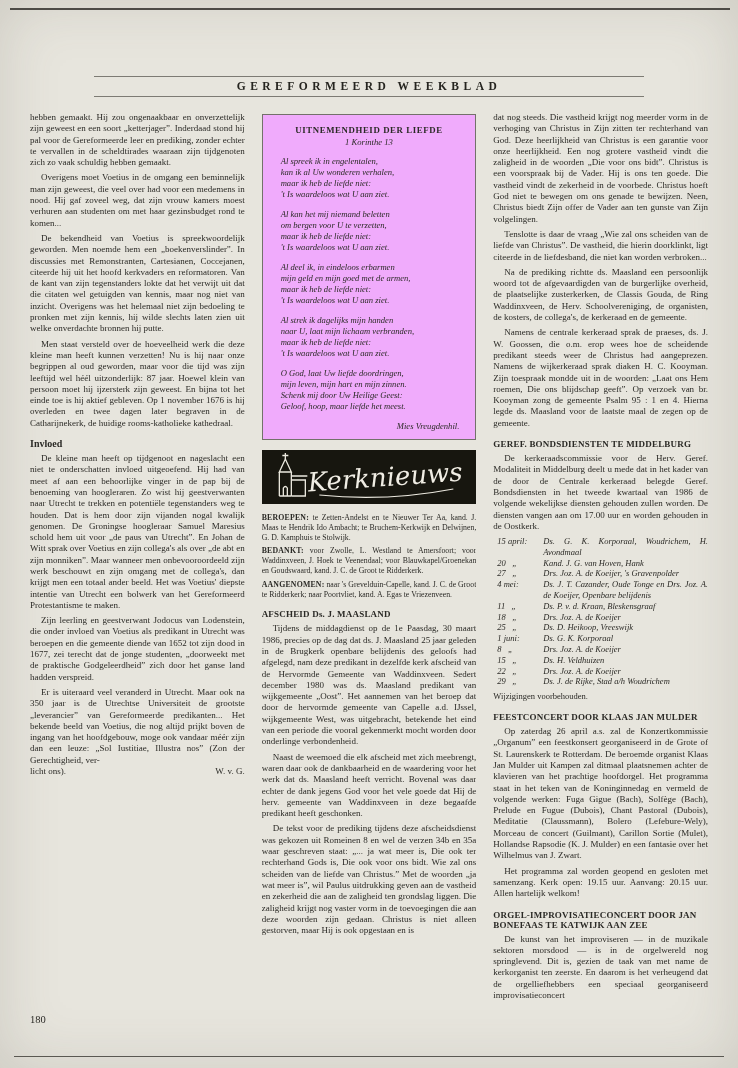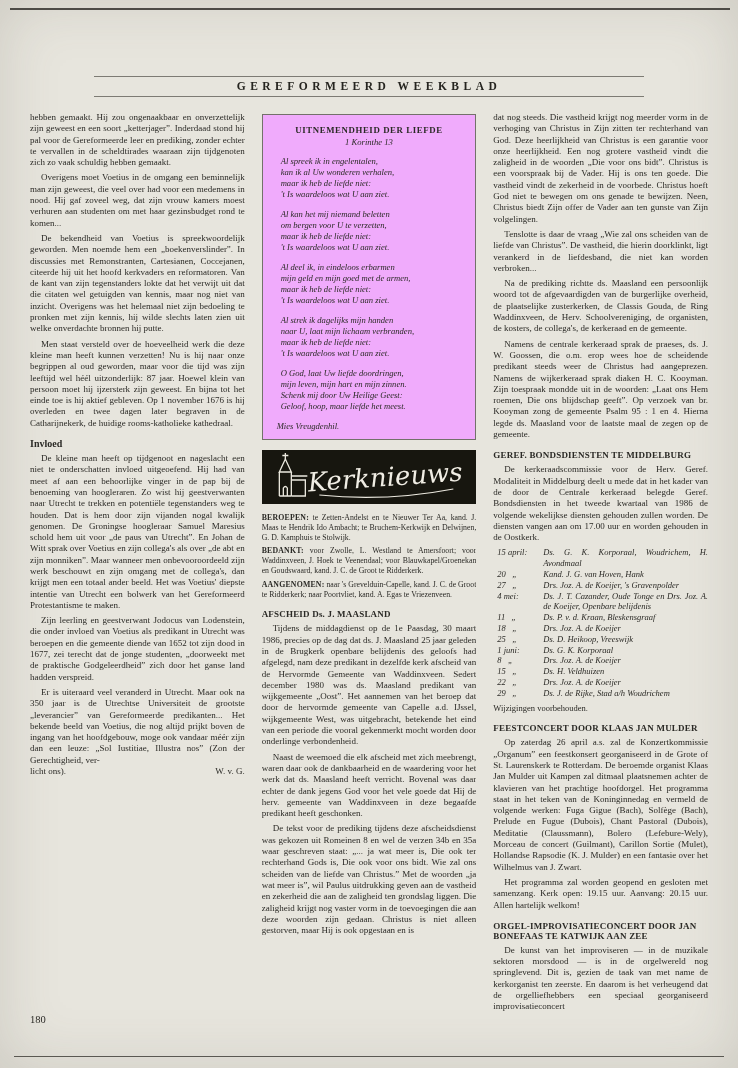--- a/index.html
+++ b/index.html
@@ -25,21 +25,21 @@
   p.body{font-size:9px;line-height:11.3px;text-align:justify;margin:0 0 4px;}
   p.ind{text-indent:11px;}
   .endline{display:flex;justify-content:space-between;font-size:9px;line-height:11.3px;}
   h3.subhead{font-size:10px;font-weight:bold;margin:9px 0 4px;}
   h3.sechead{font-size:9px;font-weight:bold;letter-spacing:.2px;margin:10px 0 4px;text-transform:none;}
   
   .poem-box{border:1px solid #73716a;padding:10px 14px 8px;margin:2px 0 10px;background:#f0abfc;}
   .poem-title{text-align:center;font-weight:bold;font-size:8.8px;letter-spacing:.6px;margin:0 0 2px;}
   .poem-sub{text-align:center;font-style:italic;font-size:8.6px;margin:0 0 9px;}
   .stanza{font-style:italic;font-size:8.6px;line-height:11px;white-space:pre-line;margin:0 0 9px 4px;}
-  .poem-author{text-align:left;font-style:italic;font-size:8.6px;margin:2px 2px 0 0;}
+  .poem-author{text-align:right;font-style:italic;font-size:8.6px;margin:2px 2px 0 0;}
   
   .kerk-logo{height:54px;background:#17160f;margin:0 0 9px;overflow:hidden;}
   .kerk-logo svg{display:block;width:100%;height:100%;}
   .kerk-script{font-family:"DejaVu Serif","Liberation Serif",serif;font-style:italic;font-size:26px;fill:#f0ede4;}
   
   p.notice{font-size:7.8px;line-height:9.8px;text-align:justify;margin:0 0 4px;}
   p.notice b{letter-spacing:.2px;}
   
   .schedule{margin:3px 0 4px 4px;}
   .sched-row{display:flex;font-size:8.5px;line-height:10.8px;font-style:italic;}
@@ -133,21 +133,21 @@
       </p>
 
       <h3 class="sechead">AFSCHEID Ds. J. MAASLAND</h3>
       <p class="body ind">Tijdens de middagdienst op de 1e Paasdag, 30 maart 1986, precies op de dag dat ds. J. Maasland 25 jaar geleden in de Brugkerk openbare belijdenis des geloofs had afgelegd, nam deze predikant in dezelfde kerk afscheid van de Hervormde Gemeente van Waddinxveen. Sedert december 1980 was ds. Maasland predikant van wijkgemeente „Oost”. Het aannemen van het beroep dat door de hervormde gemeente van Capelle a.d. IJssel, wijkgemeente West, was uitgebracht, betekende het eind van een periode die vooral gekenmerkt mocht worden door onderlinge verbondenheid.</p>
       <p class="body ind">Naast de weemoed die elk afscheid met zich meebrengt, waren daar ook de dankbaarheid en de waardering voor het werk dat ds. Maasland heeft verricht. Bovenal was daar echter de dank jegens God voor het vele goede dat Hij de herv. gemeente van Waddinxveen in deze begaafde predikant heeft geschonken.</p>
       <p class="body ind">De tekst voor de prediking tijdens deze afscheidsdienst was gekozen uit Romeinen 8 en wel de verzen 34b en 35a waar geschreven staat: „... ja wat meer is, Die ook ter rechterhand Gods is, Die ook voor ons bidt. Wie zal ons scheiden van de liefde van Christus.” Met de woorden „ja wat meer is”, wil Paulus uitdrukking geven aan de vastheid en zekerheid die aan de zaligheid ten grondslag liggen. Die zaligheid krijgt nog vaster vorm in de toevoegingen die aan deze woorden zijn gedaan. Christus is niet alleen gestorven, maar Hij is ook opgestaan en is</p>
     </div>
 
     <div class="col">
       <p class="body">dat nog steeds. Die vastheid krijgt nog meerder vorm in de verhoging van Christus in Zijn zitten ter rechterhand van God. Deze heerlijkheid van Christus is een garantie voor onze heerlijkheid. Een nog grotere vastheid vindt die zaligheid in de woorden „Die voor ons bidt”. Christus is een voorspraak bij de Vader. Hij is ons ten goede. Die vastheid vindt de zekerheid in de voorbede. Christus hoeft God niet te bewegen om ons genade te bewijzen. Neen, Christus biedt Zijn offer de Vader aan ten gunste van Zijn volgelingen.</p>
-      <p class="body ind">Tenslotte is daar de vraag „Wie zal ons scheiden van de liefde van Christus”. De vastheid, die hierin doorklinkt, ligt verankerd in de liefdesband, die niet kan worden verbroken...</p>
+      <p class="body ind">Tenslotte is daar de vraag „Wie zal ons scheiden van de liefde van Christus”. De vastheid, die hierin doorklinkt, ligt citeerde in de liefdesband, die niet kan worden verbroken...</p>
       <p class="body ind">Na de prediking richtte ds. Maasland een persoonlijk woord tot de afgevaardigden van de burgerlijke overheid, de plaatselijke zusterkerken, de Classis Gouda, de Ring Waddinxveen, de Herv. Schoolvereniging, de organisten, de kosters, de collega's, de kerkeraad en de gemeente.</p>
       <p class="body ind">Namens de centrale kerkeraad sprak de praeses, ds. J. W. Goossen, die o.m. erop wees hoe de scheidende predikant steeds weer de Christus had aangeprezen. Namens de wijkerkeraad sprak diaken H. C. Kooyman. Zijn toespraak mondde uit in de woorden: „Laat ons Hem roemen, Die ons blijdschap geeft”. Op verzoek van br. Kooyman zong de gemeente Psalm 95 : 1 en 4. Hierna legde ds. Maasland voor de laatste maal de zegen op de gemeente.</p>
 
       <h3 class="sechead">GEREF. BONDSDIENSTEN TE MIDDELBURG</h3>
       <p class="body ind">De kerkeraadscommissie voor de Herv. Geref. Modaliteit in Middelburg deelt u mede dat in het kader van de door de Centrale kerkeraad belegde Geref. Bondsdiensten in het tweede kwartaal van 1986 de volgende wekelijkse diensten gehouden zullen worden. De diensten vangen aan om 17.00 uur en worden gehouden in de Oostkerk.</p>
       <div class="schedule">
         <div class="sched-row">
           <span class="sr-d">15 april:</span>
           <span class="sr-t">Ds. G. K. Korporaal, Woudrichem, H. Avondmaal</span>
         </div>

